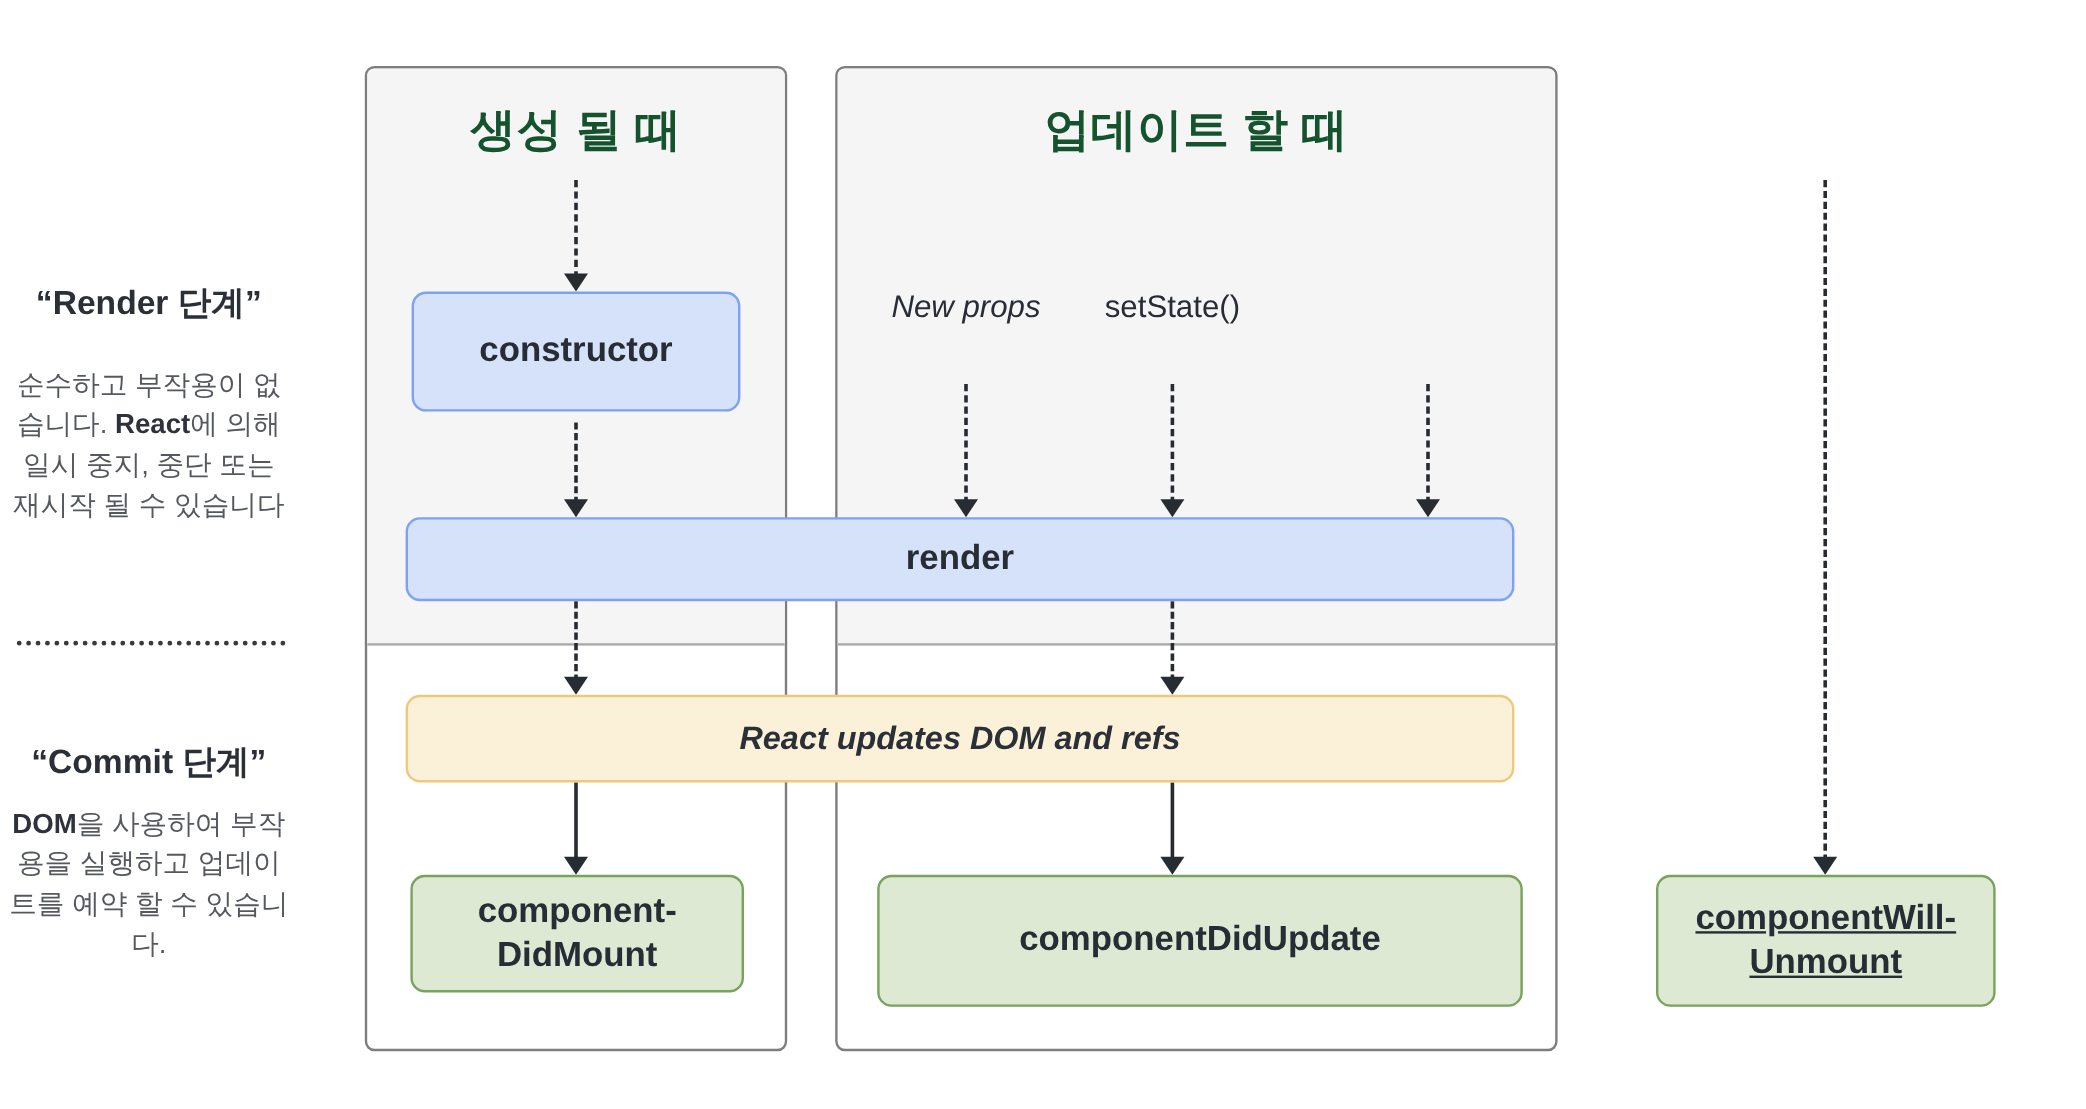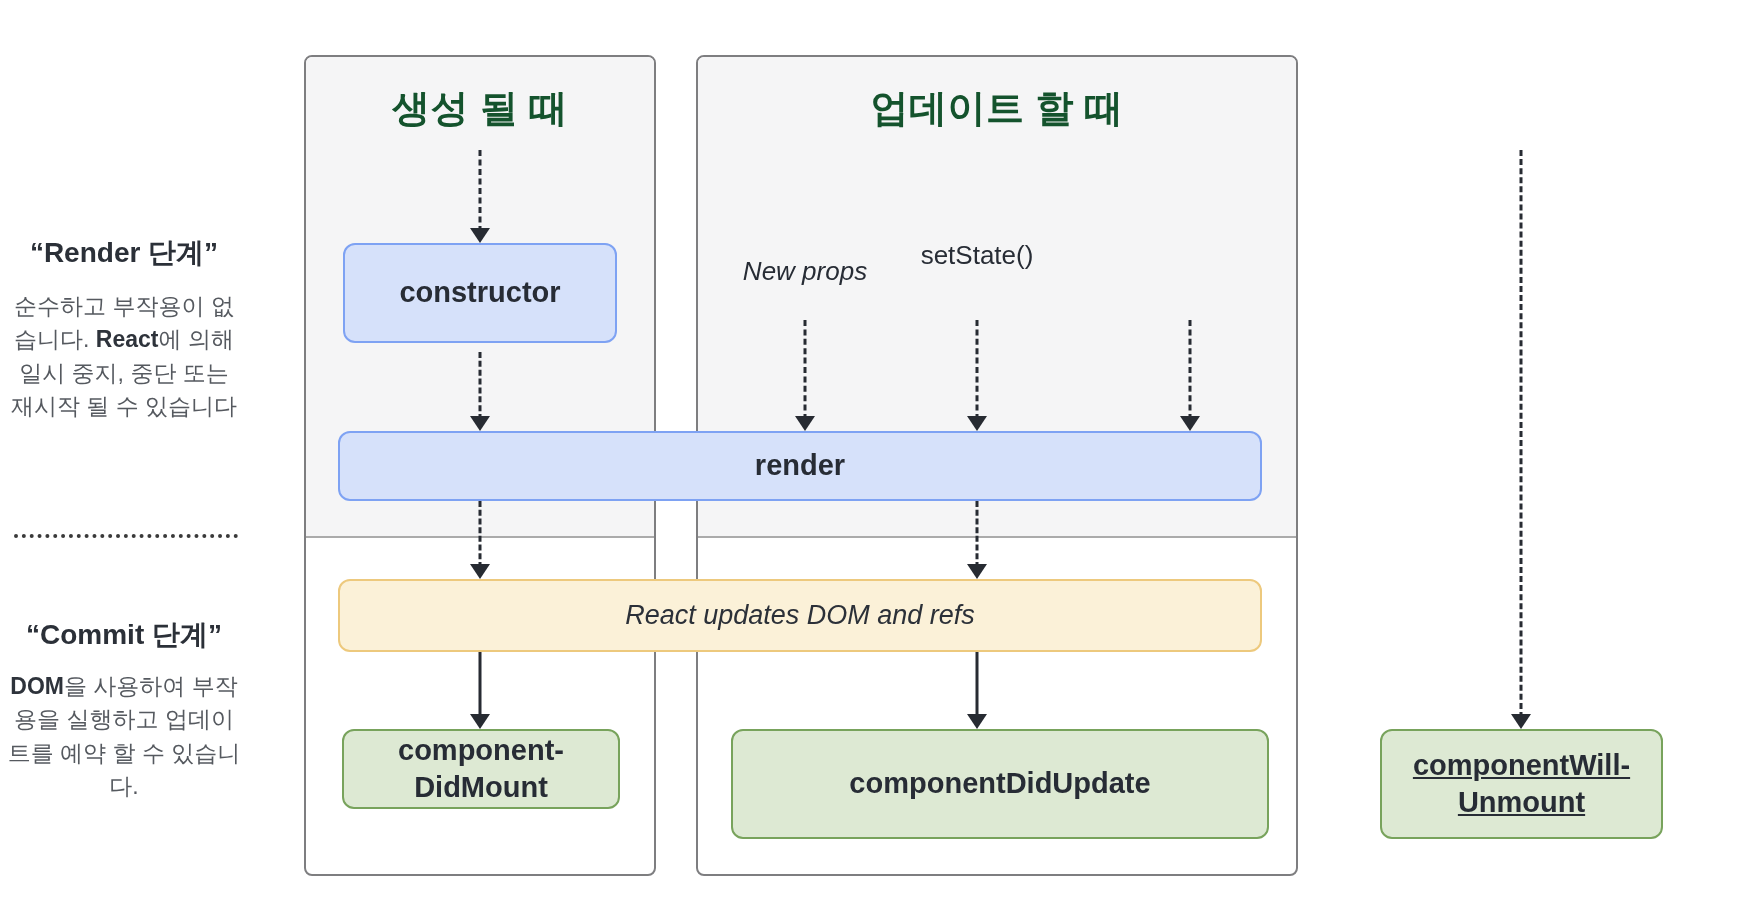--- a/index.html
+++ b/index.html
@@ -13,41 +13,41 @@
   .col-title { position:relative; z-index:2; text-align:center; padding-top:26px; font-size:38px; font-weight:600; color:#14532d; letter-spacing:.5px; }
   .col-mount   { left:304px;  width:352px; }
   .col-update  { left:696px;  width:602px; }
   .col-unmount { left:1341px; width:361px; }
 
   
   .side-title { position:absolute; left:4px; width:240px; text-align:center; font-weight:700; font-size:28px; color:#2b3038; }
   .side-body  { position:absolute; left:6px; width:236px; text-align:center; font-size:23px; line-height:1.45; color:#55595f; }
   .side-body .latin { font-weight:600; color:#2e333b; }
   .side-title-render { top:234px; }
-  .side-body-render  { top:290px; }
+  .side-body-render  { top:304px; }
   .side-title-commit { top:616px; }
   .side-body-commit  { top:670px; }
   .dotted-sep { position:absolute; left:14px; top:534px; width:224px; height:0; border-top:4px dotted #3a3a3a; }
 
   
   .node { position:absolute; z-index:5; display:flex; align-items:center; justify-content:center; text-align:center;
           border-radius:12px; font-weight:700; font-size:29px; color:#272c35; line-height:1.28; }
   .node.blue   { background:#d6e1fa; border:2.5px solid #7ea2f3; }
   .node.green  { background:#dde9d3; border:2.5px solid #78a35c; }
-  .node.yellow { background:#fbf1d8; border:2.5px solid #edc97d; font-weight:400; font-style:italic; font-size:27px; color:#2b3038; }
+  .node.yellow { background:#fbf1d8; border:2.5px solid #edc97d; font-weight:700; font-style:italic; font-size:27px; color:#2b3038; }
   .node-constructor { left:343px; top:243px; width:274px; height:100px; }
   .node-render      { left:338px; top:431px; width:924px; height:70px;  }
   .node-react-updates { left:338px; top:579px; width:924px; height:73px; }
-  .node-did-mount   { left:342px; top:729px; width:278px; height:80px; }
+  .node-did-mount   { left:342px; top:729px; width:278px; height:98px; }
   .node-did-update  { left:731px; top:729px; width:538px; height:110px; }
   .node-will-unmount{ left:1380px; top:729px; width:283px; height:110px;text-decoration:underline; }
 
   
   .trigger { position:absolute; z-index:4; width:220px; text-align:center; font-size:26px; color:#272c35; line-height:1.22; }
-  .trigger-new-props    { left:695px;  top:256px; font-style:italic; }
+  .trigger-new-props    { left:695px;  top:240px; font-style:italic; }
   .trigger-set-state    { left:867px;  top:240px; }
   .trigger-force-update { left:1080px; top:240px; }
 
   
   .arrow { position:absolute; z-index:3; width:22px; }
   .arrow .shaft { position:absolute; left:50%; transform:translateX(-50%); top:0; bottom:11px; width:0; border-left:3px dashed #272b32; }
   .arrow.solid .shaft { border-left-style:solid; }
   .arrow .head { position:absolute; bottom:0; left:50%; transform:translateX(-50%); width:0; height:0;
                  border-left:10px solid transparent; border-right:10px solid transparent; border-top:15px solid #272b32; }
   .a-mount-top        { left:469px;  top:150px; height:93px;  }

